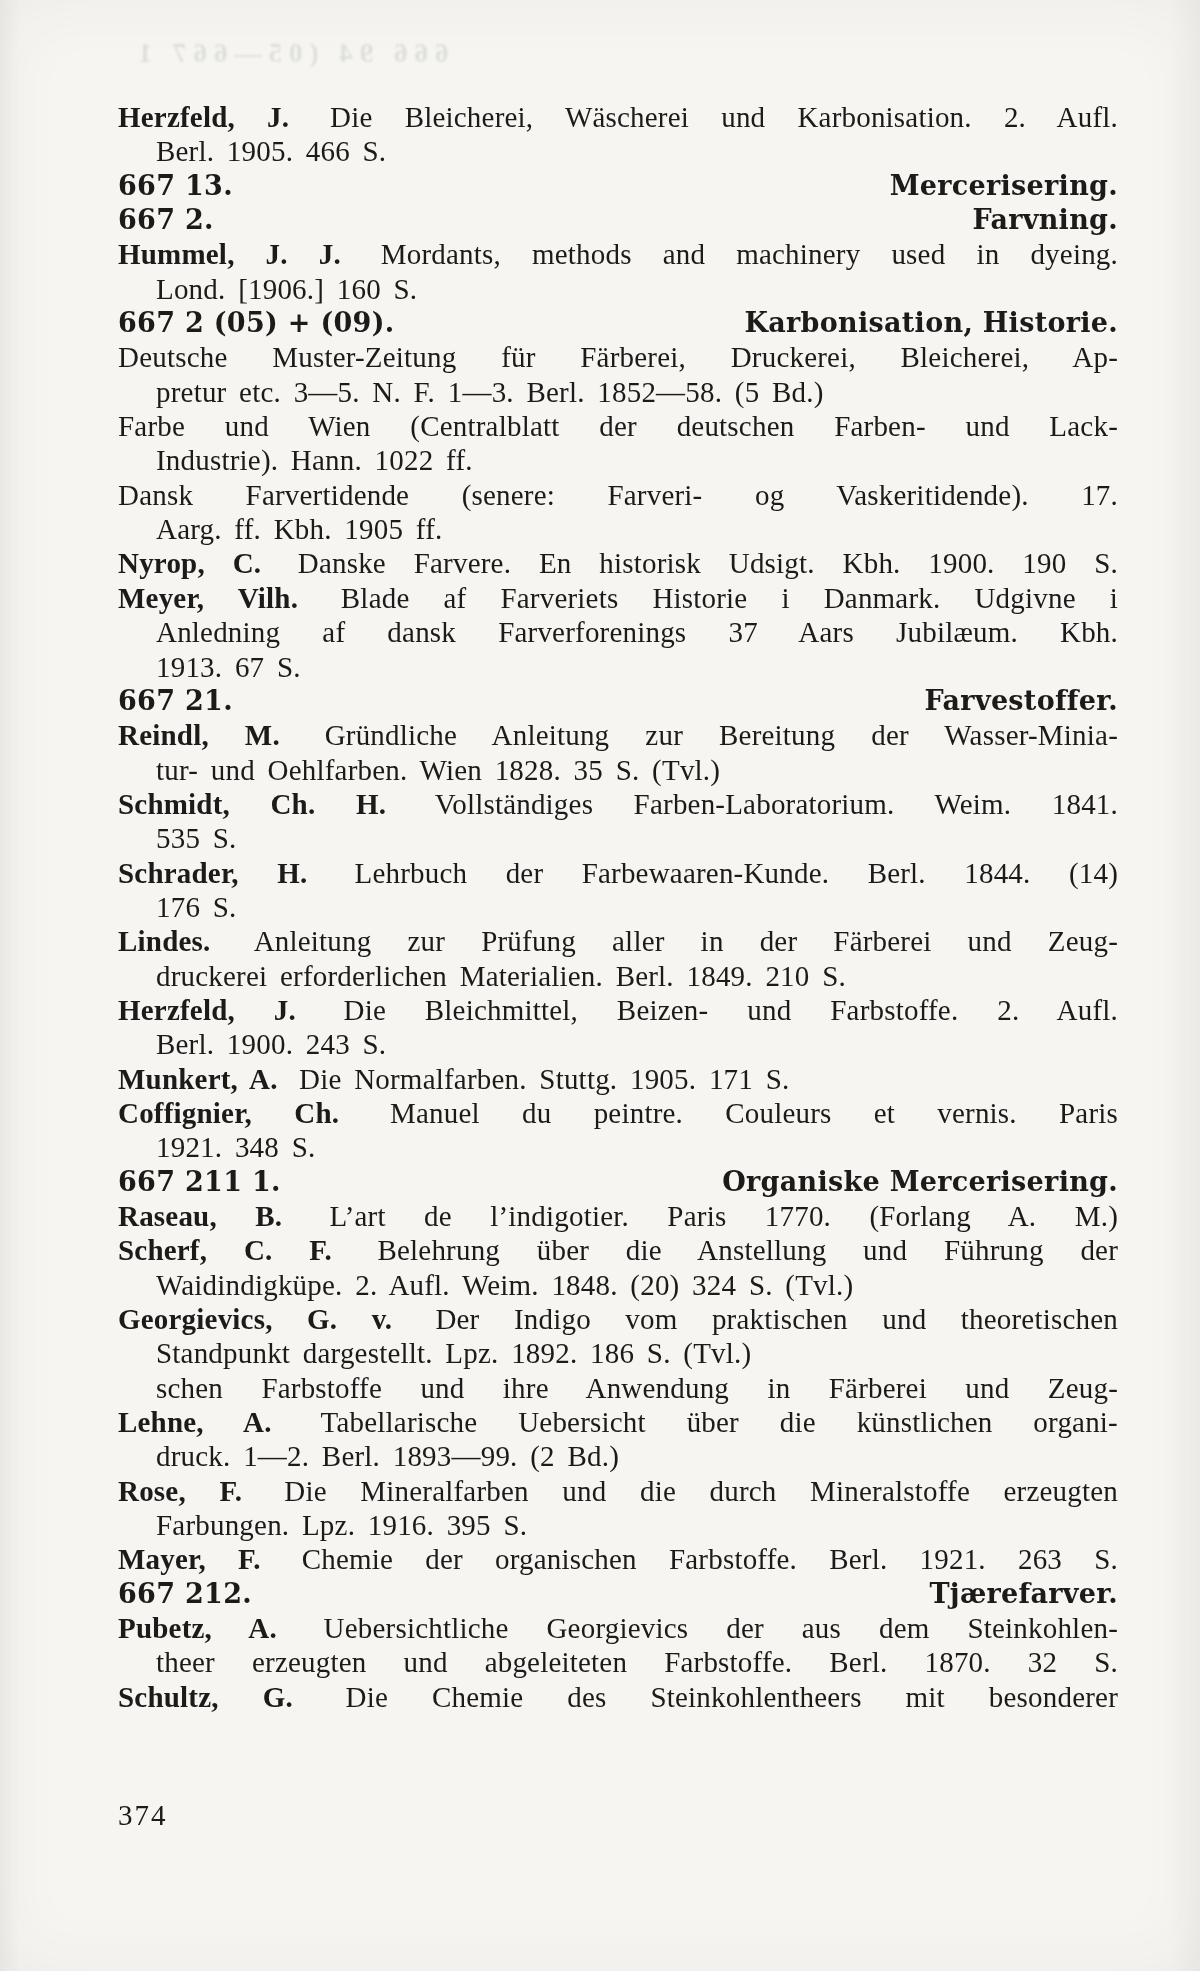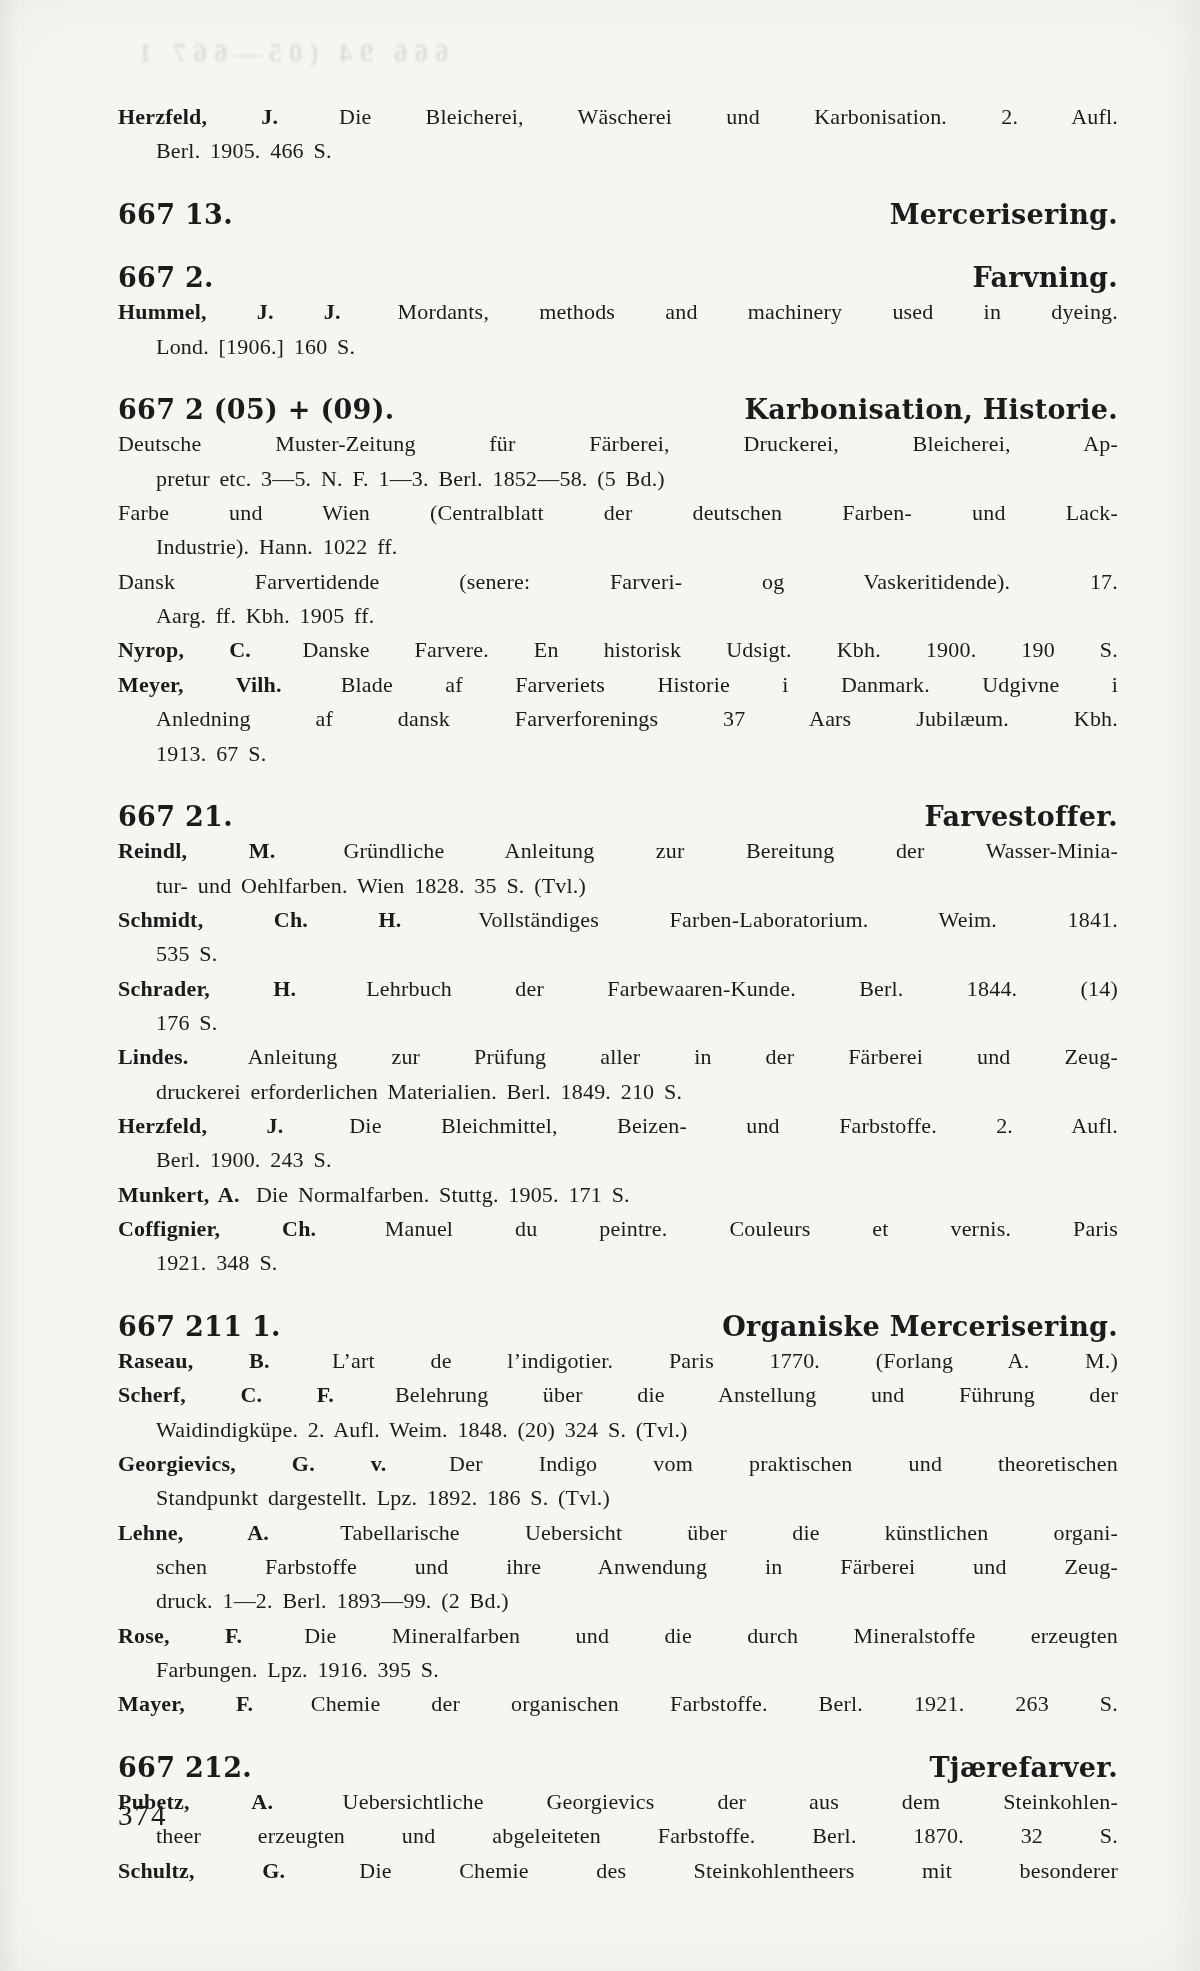--- a/index.html
+++ b/index.html
@@ -23,38 +23,37 @@
     font-weight:bold;
     font-size:27px;
     letter-spacing:7px;
     text-align:center;
     user-select:none;
   }
   .textblock{
     position:absolute;left:118px;top:100px;width:1000px;
   }
   .line{
-    font-size:22px;
+    font-size:29px;
     line-height:34.35px;
     letter-spacing:.2px;
     text-align:justify;
     text-align-last:justify;
   }
   .line.cont{padding-left:38px;}
   .line.last{text-align-last:left;word-spacing:.18em;}
   .author{
     font-weight:bold;
     padding-right:.3em;
   }
   .section-row{
     display:flex;
     justify-content:space-between;
     align-items:baseline;
     line-height:34.35px;
-    margin-top:29px;
   }
   .section-row .code,
   .section-row .category{
     font-family:"DejaVu Serif","Liberation Serif",serif;
     font-weight:bold;
     font-size:27px;
     letter-spacing:.3px;
   }
   .pagenum{
     position:absolute;
@@ -150,22 +149,22 @@
       </div>
       <div class="entry">
         <div class="line"><span class="author">Scherf, C. F.</span> <span>Belehrung über die Anstellung und Führung der</span></div>
         <div class="line cont last">Waidindigküpe.  2. Aufl.  Weim. 1848.  (20) 324 S.  (Tvl.)</div>
       </div>
       <div class="entry">
         <div class="line"><span class="author">Georgievics, G. v.</span> <span>Der Indigo vom praktischen und theoretischen</span></div>
         <div class="line cont last">Standpunkt dargestellt.  Lpz. 1892.  186 S.  (Tvl.)</div>
       </div>
       <div class="entry">
+        <div class="line cont">schen Farbstoffe und ihre Anwendung in Färberei und Zeug-</div>
         <div class="line"><span class="author">Lehne, A.</span> <span>Tabellarische Uebersicht über die künstlichen organi-</span></div>
-        <div class="line cont">schen Farbstoffe und ihre Anwendung in Färberei und Zeug-</div>
         <div class="line cont last">druck.  1—2.  Berl. 1893—99.  (2 Bd.)</div>
       </div>
       <div class="entry">
         <div class="line"><span class="author">Rose, F.</span> <span>Die Mineralfarben und die durch Mineralstoffe erzeugten</span></div>
         <div class="line cont last">Farbungen.  Lpz. 1916.  395 S.</div>
       </div>
       <div class="entry">
         <div class="line"><span class="author">Mayer, F.</span> <span>Chemie der organischen Farbstoffe. Berl. 1921. 263 S.</span></div>
       </div>
       <div class="section-row">

